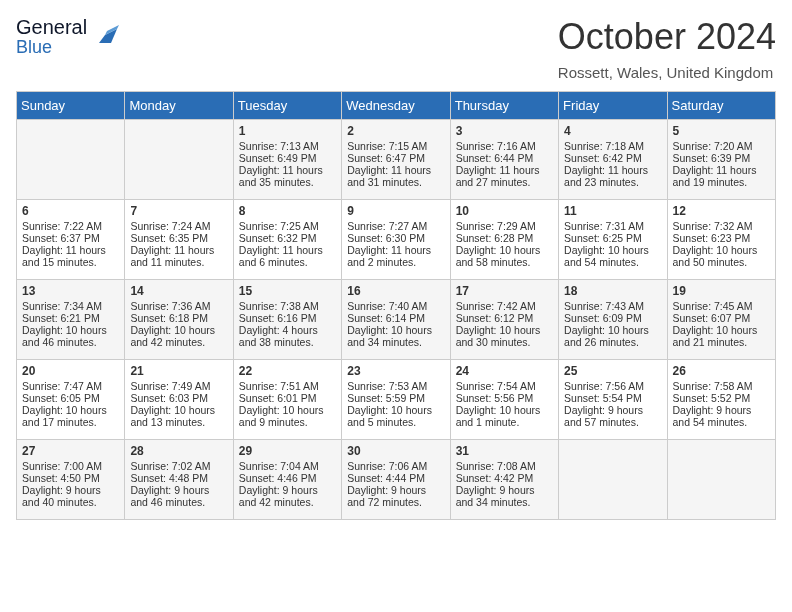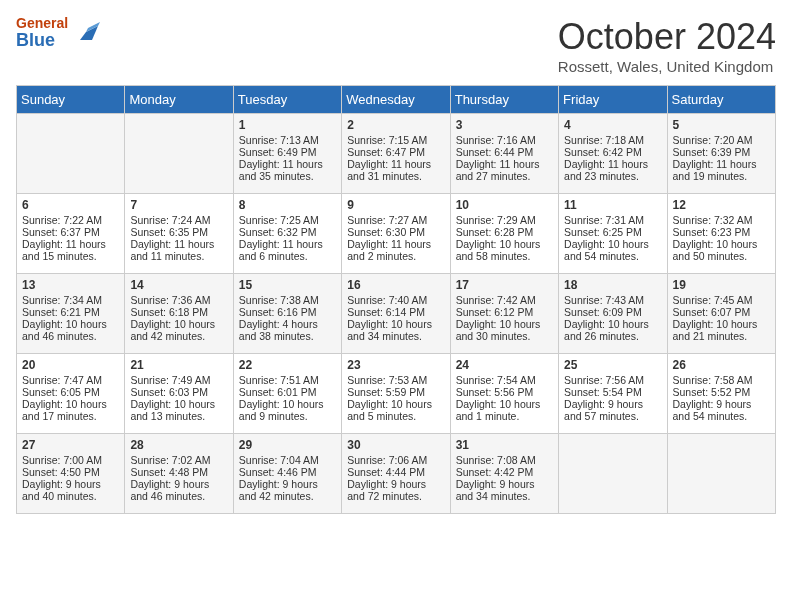--- a/index.html
+++ b/index.html
@@ -23,45 +23,46 @@
       display: flex;
       align-items: center;
       gap: 0;
     }
     .logo-text {
       display: flex;
       flex-direction: column;
       line-height: 1.1;
     }
     .logo-general {
-      font-size: 14px;
-      font-weight: bold;
-      color: #c2410c;
+      font-size: 20px;
+      font-weight: normal;
+      color: #0f172a;
     }
     .logo-blue {
       font-size: 18px;
-      font-weight: bold;
+      font-weight: normal;
       color: #2a6db5;
     }
     .logo-icon {
       width: 28px;
       height: 28px;
       margin-left: 4px;
       margin-top: -4px;
     }
     .title-section {
     }
     .month-title {
       font-size: 36px;
       font-weight: normal;
       color: #333;
     }
     .subtitle {
       font-size: 15px;
       color: #555;
+      margin-top: 6px;
     }
     .calendar {
       width: 100%;
       border-collapse: collapse;
       border: 1px solid #ccc;
       padding-left: 24px;
     }
     .calendar th {
       background-color: #2a6db5;
       color: #fff;

